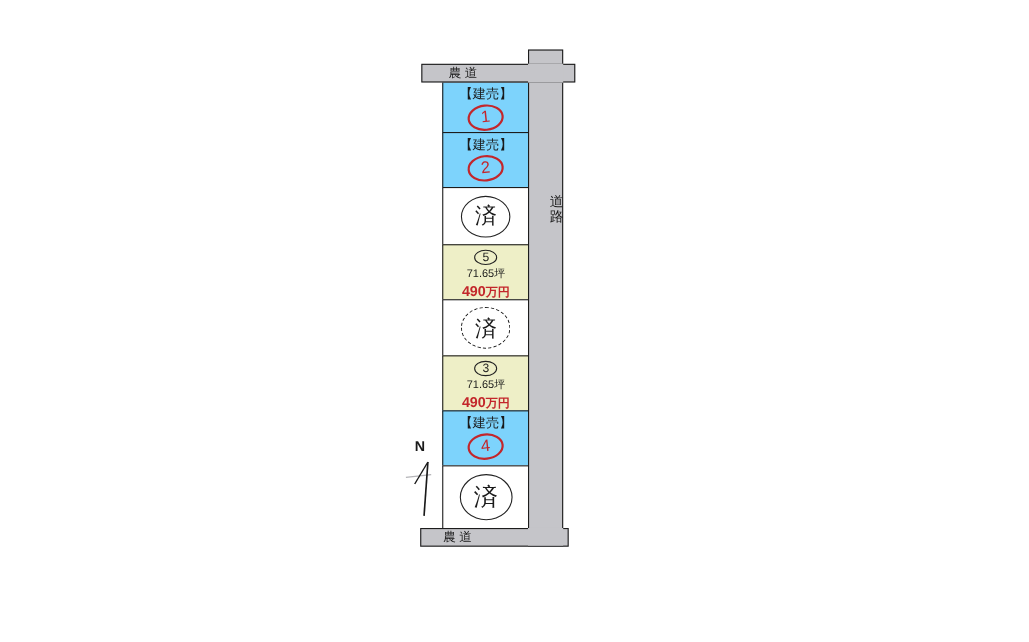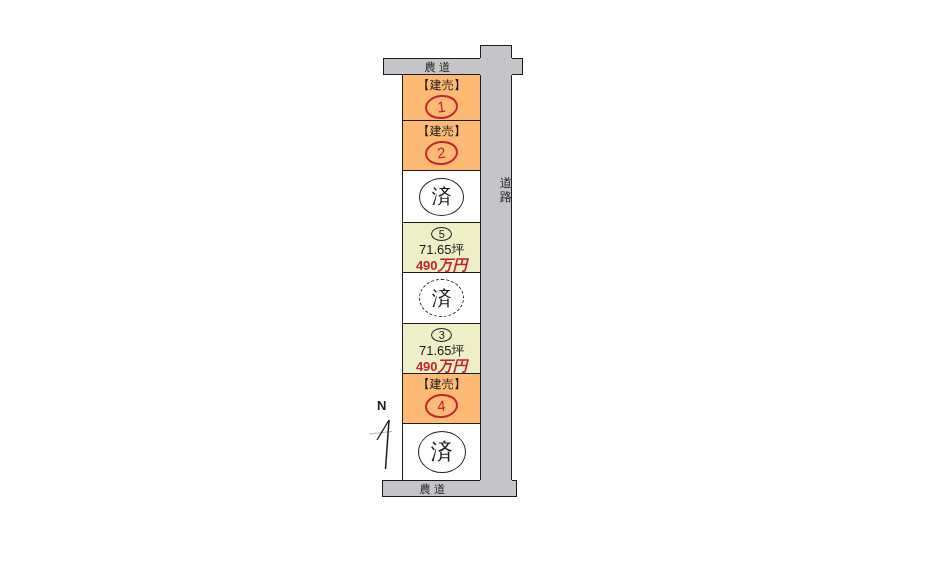--- a/index.html
+++ b/index.html
@@ -25,21 +25,20 @@
     position: absolute;
     background: #c5c5c9;
   }
   #patch-top    { left: 480px; top: 58px;  width: 32px; height: 17px; }
   #patch-bottom { left: 480px; top: 480px; width: 32px; height: 15.5px; }
   .road-label {
     position: absolute;
     color: #1a1a1a;
     font-size: 11.5px;
     letter-spacing: 3px;
-    text-align: center;
     line-height: 14px;
     white-space: nowrap;
   }
   #label-road-top    { left: 408px; top: 60px;  width: 62px; }
   #label-road-bottom { left: 403px; top: 482px; width: 62px; }
   #label-road-side {
     position: absolute;
     left: 487px; top: 177px;
     width: 14px;
     color: #1a1a1a;
@@ -54,21 +53,21 @@
   .lot {
     position: absolute;
     left: 402px;
     width: 79.5px;
     border: 1.6px solid #1c1c1c;
     display: flex;
     flex-direction: column;
     align-items: center;
     justify-content: flex-start;
   }
-  .lot-blue   { background: #fdba74; }
+  .lot-blue   { background: #7dd3fc; }
   .lot-white  { background: #ffffff; justify-content: center; }
   .lot-yellow { background: #eeefc7; }
   #lot-1 { top: 73.5px; height: 48px; }
   #lot-2 { top: 120px;  height: 51.5px; }
   #lot-3 { top: 170px;  height: 53.5px; }
   #lot-4 { top: 222px;  height: 51.5px; }
   #lot-5 { top: 272px;  height: 52.5px; }
   #lot-6 { top: 323px;  height: 51.5px; }
   #lot-7 { top: 373px;  height: 51.5px; }
   #lot-8 { top: 423px;  height: 58.5px; }
@@ -110,31 +109,31 @@
     border: 1.4px solid #222;
     border-radius: 50%;
     color: #1a1a1a;
     font-size: 11px;
     line-height: 12px;
     text-align: center;
   }
   .lot-area {
     margin-top: 1px;
     color: #1a1a1a;
-    font-size: 13px;
+    font-size: 10px;
     line-height: 15px;
   }
   .lot-price {
     color: #c3262b;
     font-weight: bold;
     line-height: 16px;
     white-space: nowrap;
   }
   .lot-price .price-value { font-size: 13px; }
-  .lot-price .price-unit  { font-size: 15px; font-style: italic; }
+  .lot-price .price-unit  { font-size: 11px; }
   
   #north-label {
     position: absolute;
     left: 377px; top: 398px;
     color: #1a1a1a;
     font-size: 13px;
     font-weight: bold;
   }
   #north-arrow {
     position: absolute;

